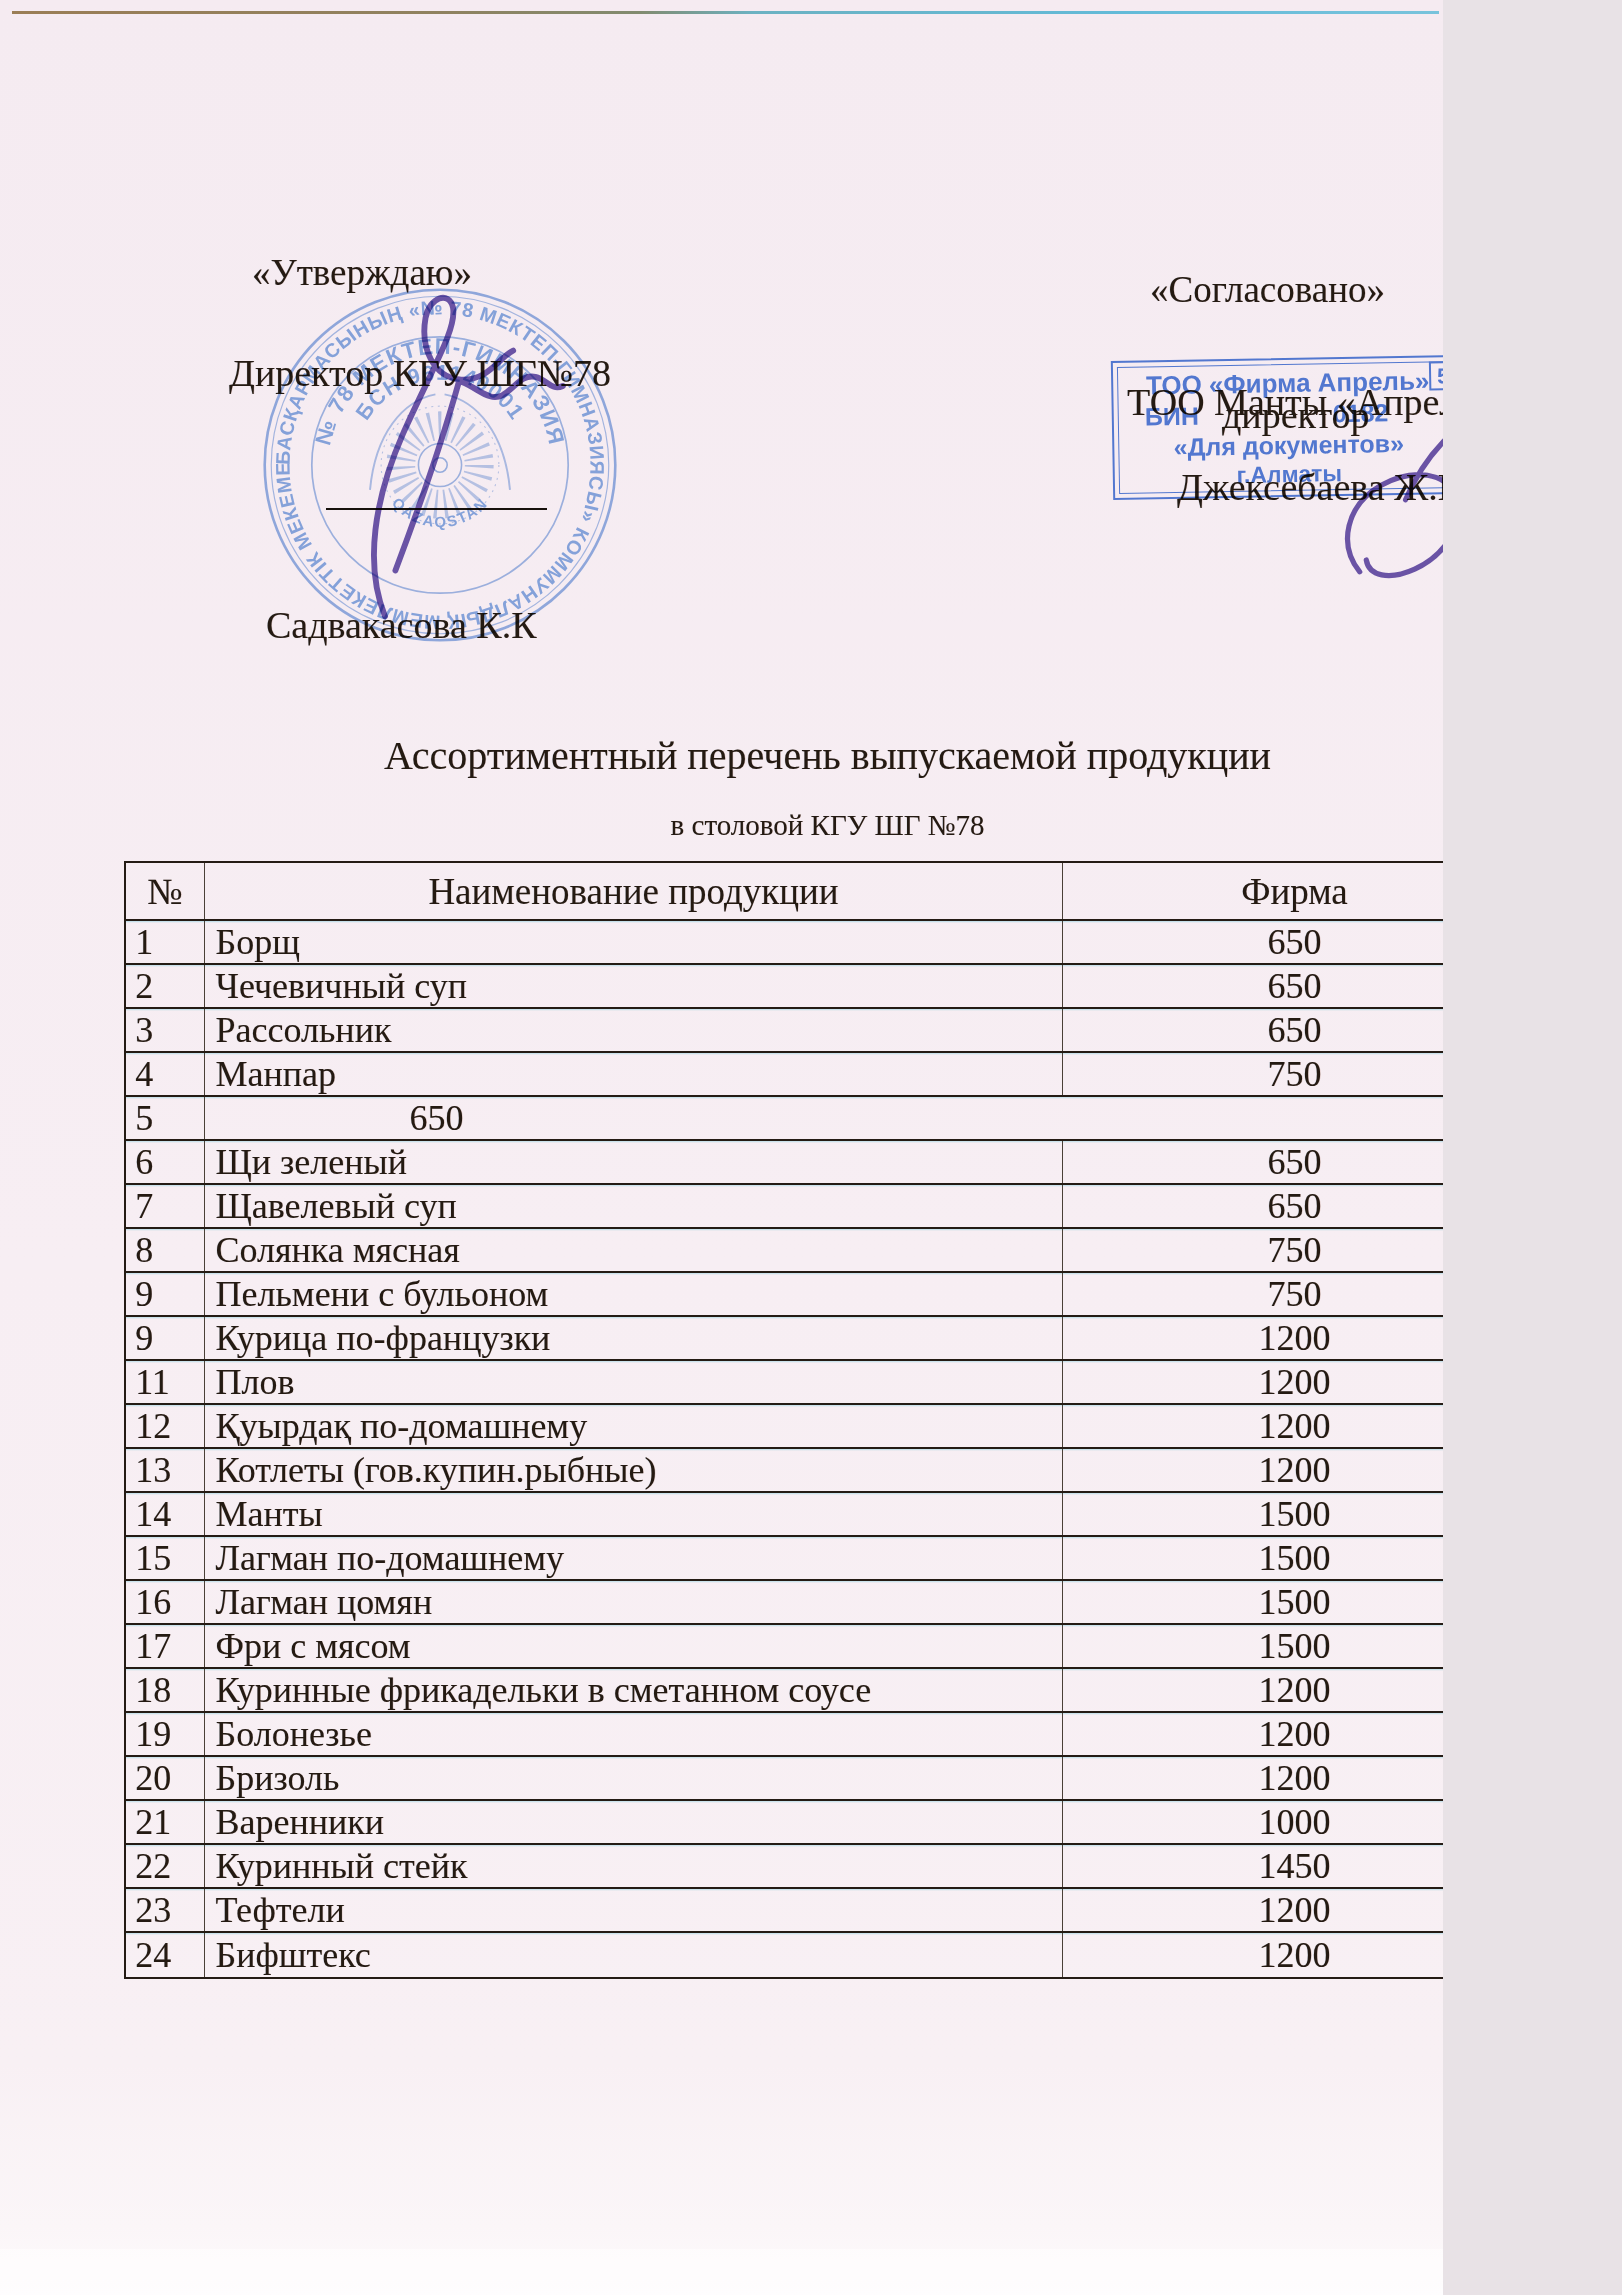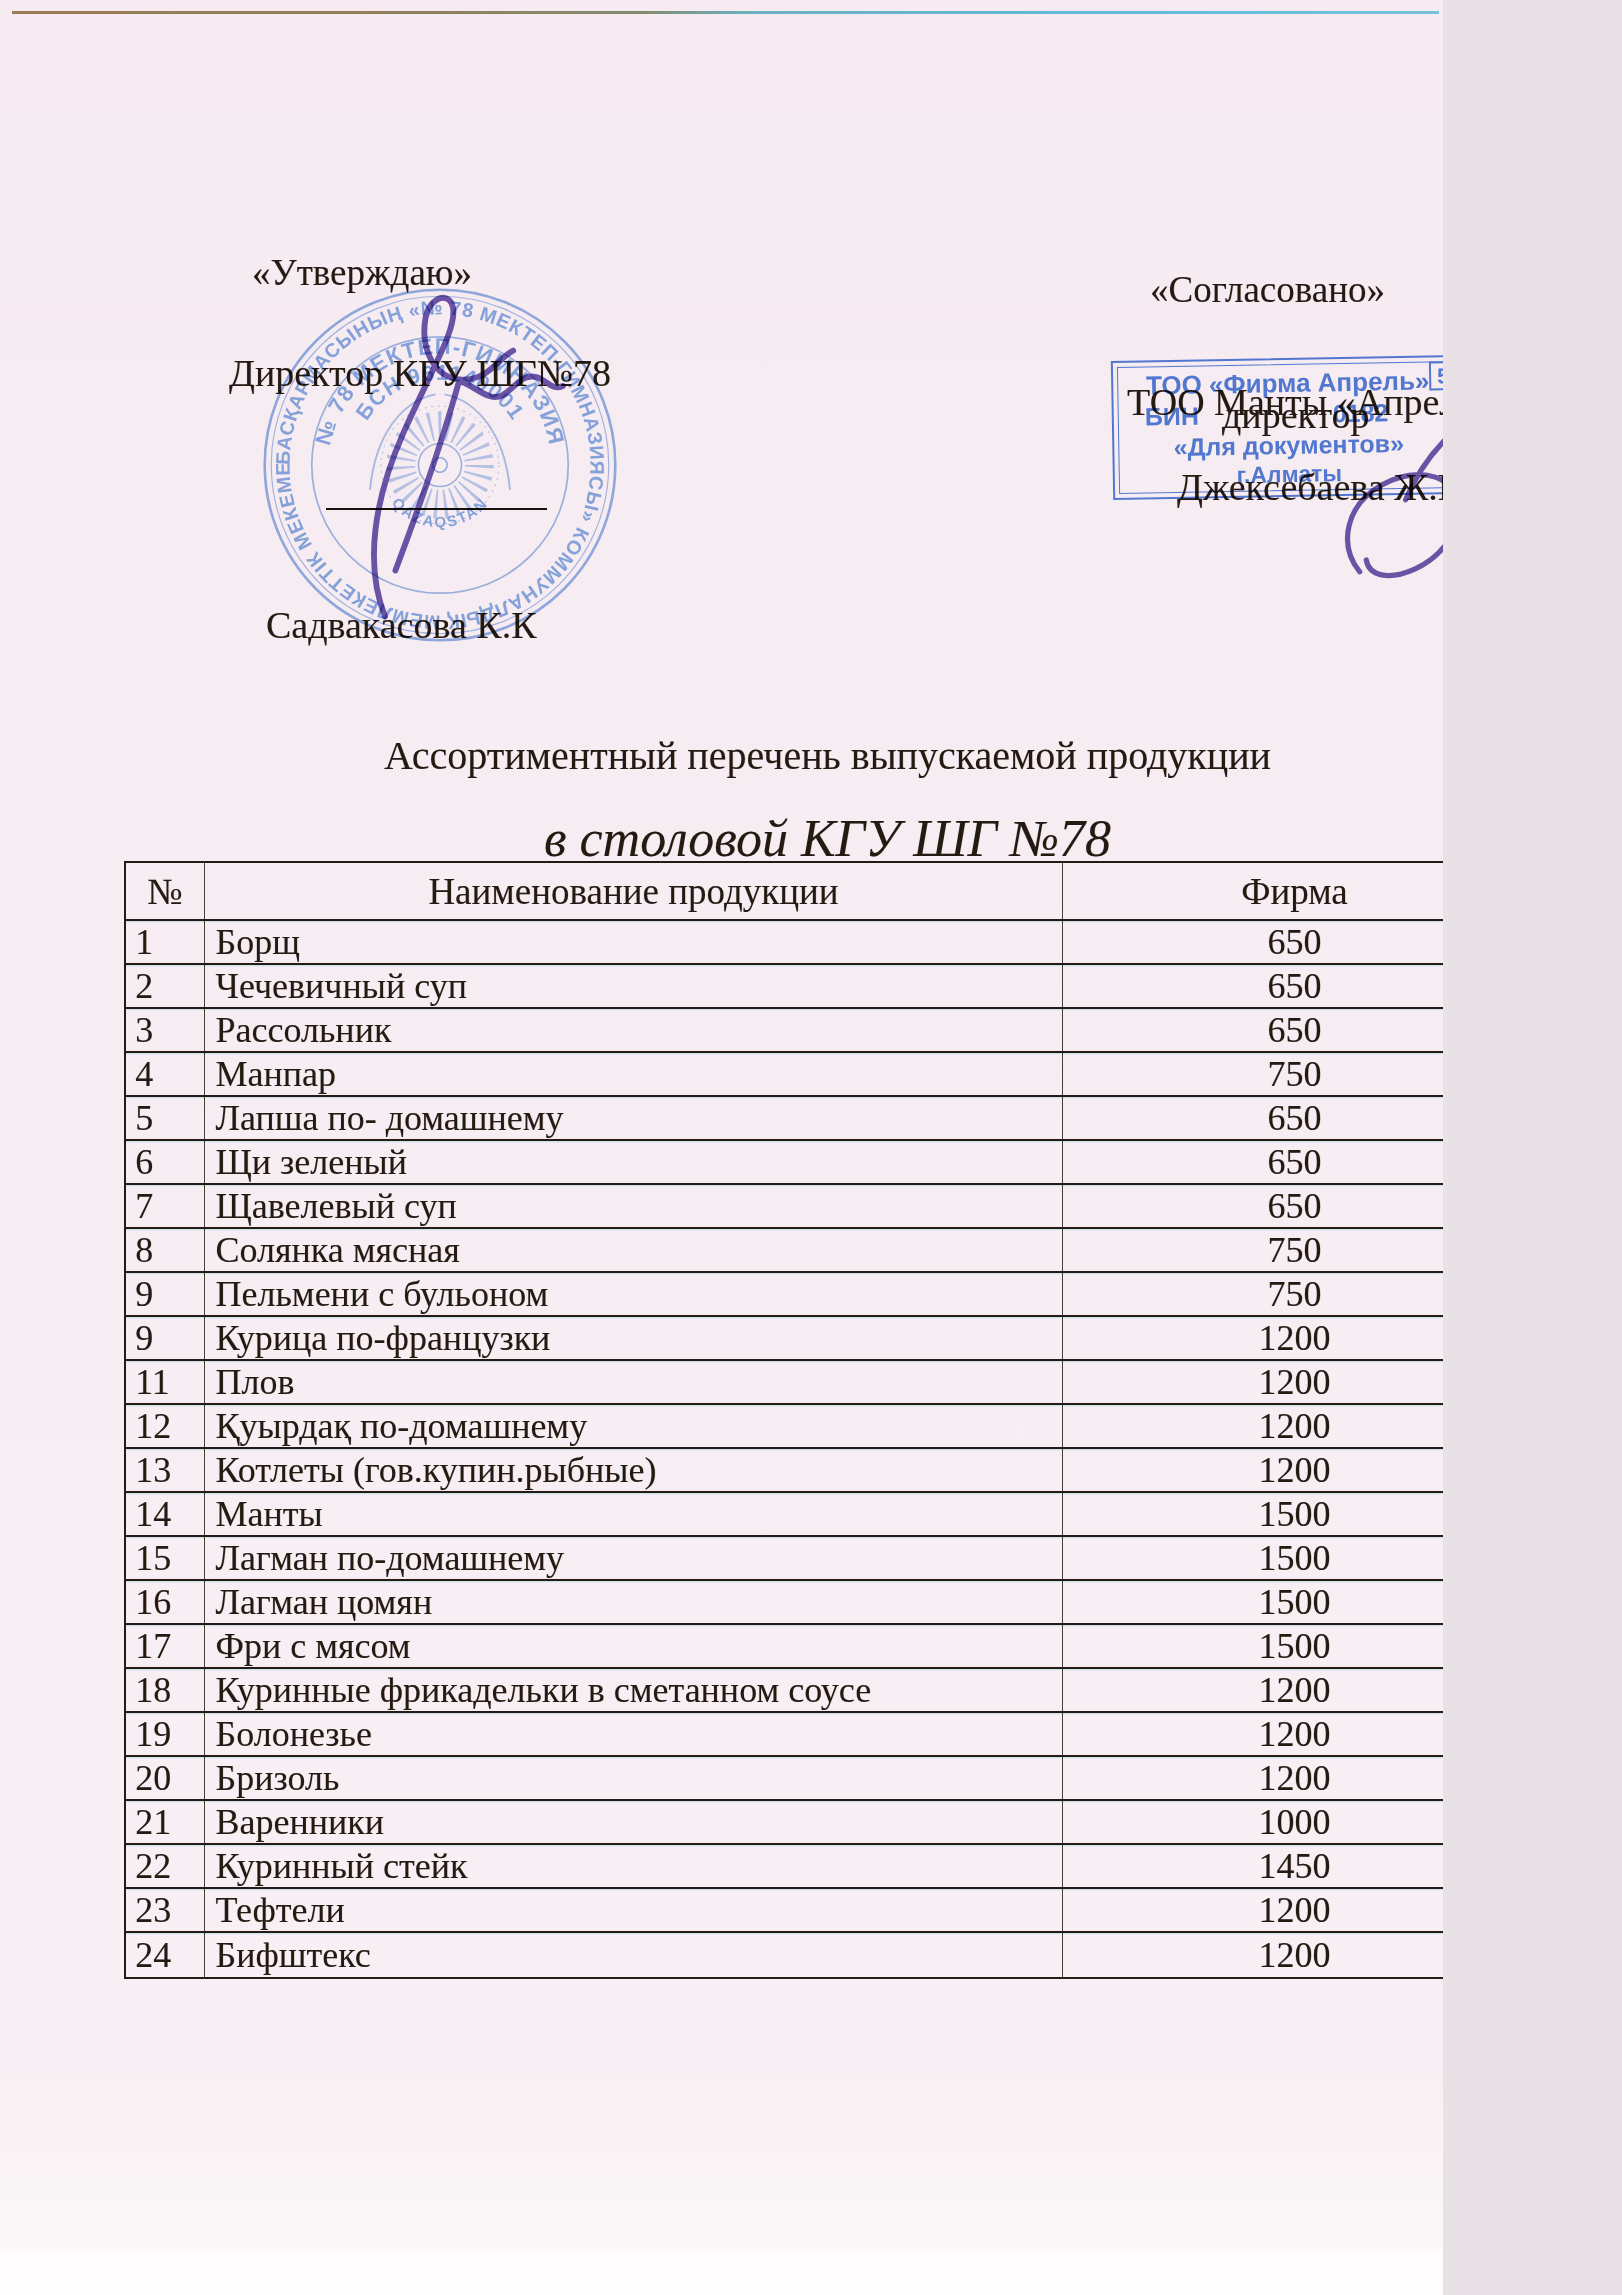--- a/index.html
+++ b/index.html
@@ -43,21 +43,21 @@
     padding:0.7px 5.9px;line-height:1.1;}
 
   
   .overlay-svg{position:absolute;left:0;top:0;width:1623px;height:2295px;pointer-events:none;}
   .round-stamp-svg{position:absolute;left:249px;top:274px;width:382px;height:382px;
     mix-blend-mode:multiply;opacity:.82;}
 
   
   .title-wrap{position:absolute;left:62px;top:732px;width:1531px;text-align:center;}
   .title-1{font-size:40px;white-space:nowrap;}
-  .title-2{font-size:52px;margin-top:30px;white-space:nowrap;font-style:italic;}
+  .title-2{font-size:29px;margin-top:30px;white-space:nowrap;}
 
   
   .ptable{position:absolute;left:124px;top:861px;width:1404px;box-sizing:border-box;
     border:2px solid #241b14;background:transparent;}
   .t-head{display:flex;height:58px;border-bottom:2px solid #241b14;box-sizing:border-box;
     box-shadow:0 1.3px 0 rgba(0,170,200,.2);}
   .t-head .cell{font-size:37px;}
   .t-row{display:flex;height:44px;border-bottom:2px solid #241b14;box-sizing:border-box;
     box-shadow:0 1.3px 0 rgba(0,170,200,.18);}
   .t-row:last-child{border-bottom:none;box-shadow:none;text-align:center;}
@@ -164,21 +164,20 @@
           <div class="cell c-name">Рассольник</div>
           <div class="cell c-price">650</div>
         </div>
         <div class="t-row">
           <div class="cell c-num">4</div>
           <div class="cell c-name">Манпар</div>
           <div class="cell c-price">750</div>
         </div>
         <div class="t-row">
           <div class="cell c-num">5</div>
-          <div class="cell c-name">Лапша по- домашнему</div>
           <div class="cell c-price">650</div>
         </div>
         <div class="t-row">
           <div class="cell c-num">6</div>
           <div class="cell c-name">Щи зеленый</div>
           <div class="cell c-price">650</div>
         </div>
         <div class="t-row">
           <div class="cell c-num">7</div>
           <div class="cell c-name">Щавелевый суп</div>

